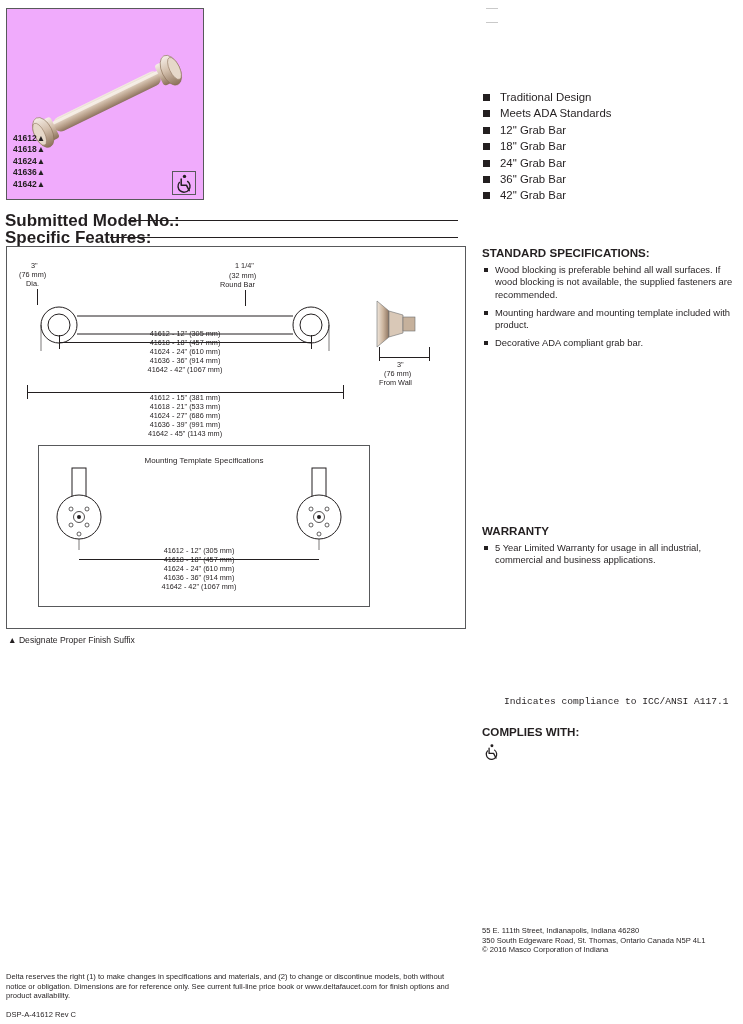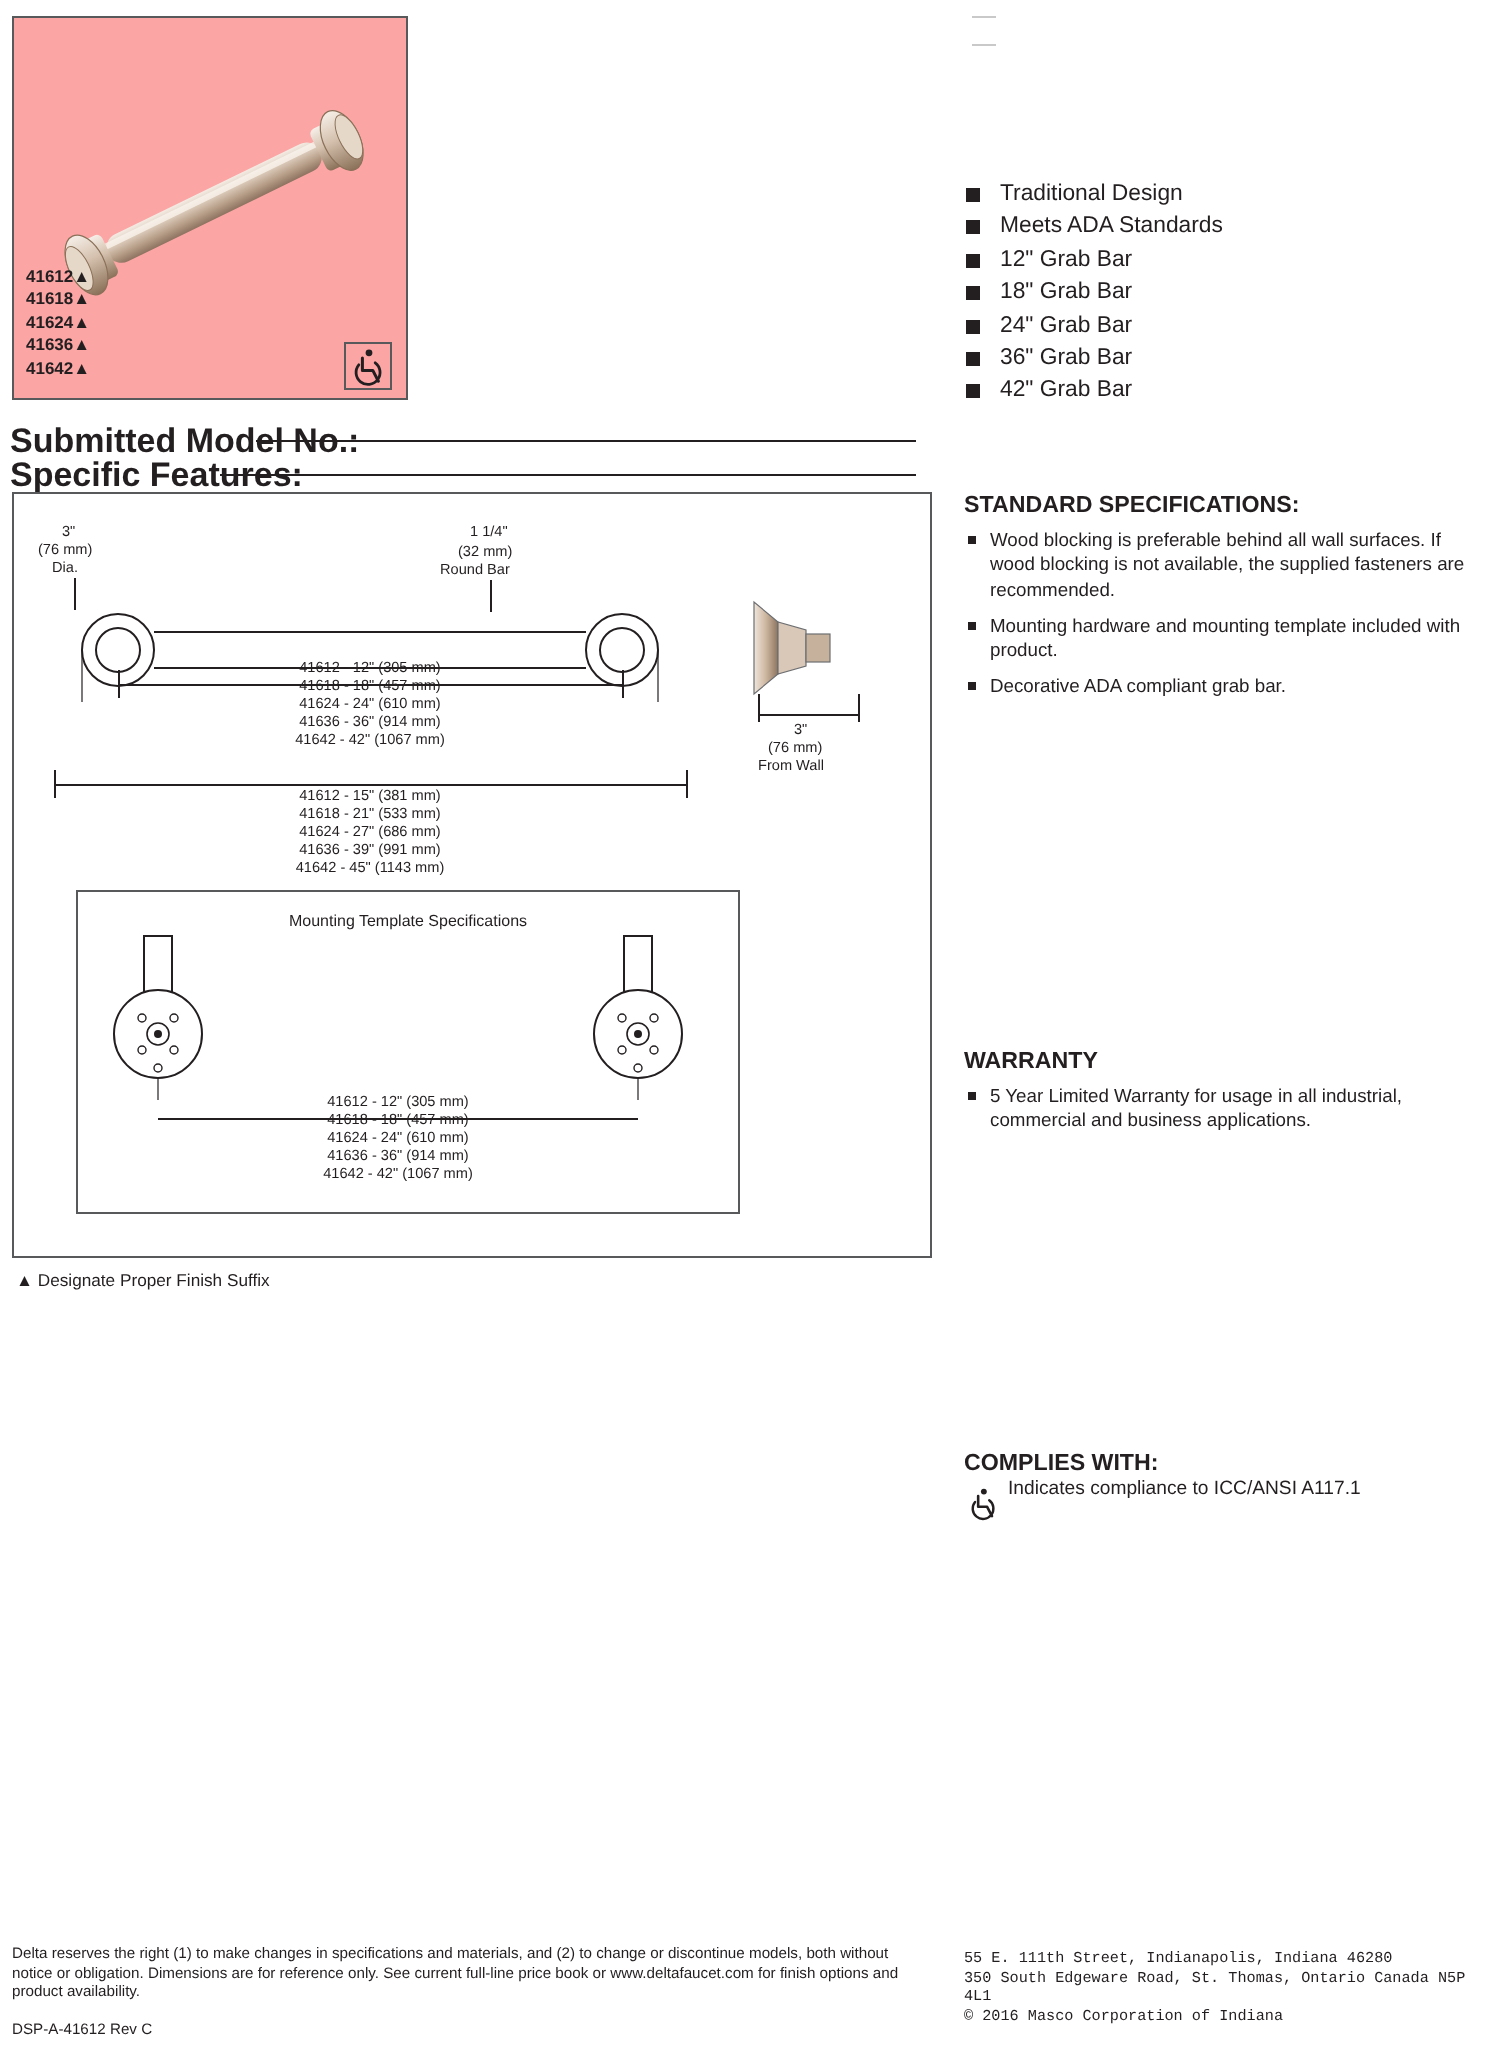--- a/index.html
+++ b/index.html
@@ -23,21 +23,21 @@
     width: 470px;
     height: 1024px;
   }
 
   
   #product-photo-box {
     position: absolute;
     left: 6px; top: 8px;
     width: 196px; height: 190px;
     border: 1px solid #58595b;
-    background: #fca5a5;
+    background: #f0abfc;
   }
   #product-image {
     position: absolute;
     left: 0; top: 0; width: 196px; height: 190px;
   }
   #model-list {
     position: absolute;
     left: 6px; top: 124px;
     font-size: 8.5px;
     line-height: 11.4px;
@@ -170,49 +170,49 @@
     background: #231f20;
   }
 
   #complies-icon {
     position: absolute;
     left: 0px; top: 742px;
     width: 19px; height: 19px;
   }
   #complies-text {
     position: absolute;
-    left: 22px; top: 739px;
+    left: 22px; top: 696px;
     font-size: 9.6px;
     line-height: 12.5px;
     color: #231f20;
+    font-family: Liberation Mono, monospace;
   }
 
   
   #footer-left {
     position: absolute;
     left: 6px; top: 972px;
     width: 450px;
     font-size: 7.6px;
     line-height: 9.6px;
     color: #231f20;
   }
   #doc-code {
     position: absolute;
     left: 6px; top: 1010px;
     font-size: 7.6px;
     color: #231f20;
   }
   #footer-right {
     position: absolute;
-    left: 482px; top: 976px;
+    left: 482px; top: 926px;
     width: 258px;
     font-size: 7.6px;
     line-height: 9.6px;
     color: #231f20;
-    font-family: Liberation Mono, monospace;
   }
 
   
   .crop-mark { position: absolute; background: #c9c9c9; }
 </style>
 </head>
 <body>
 
 <div id="left-column">
 

